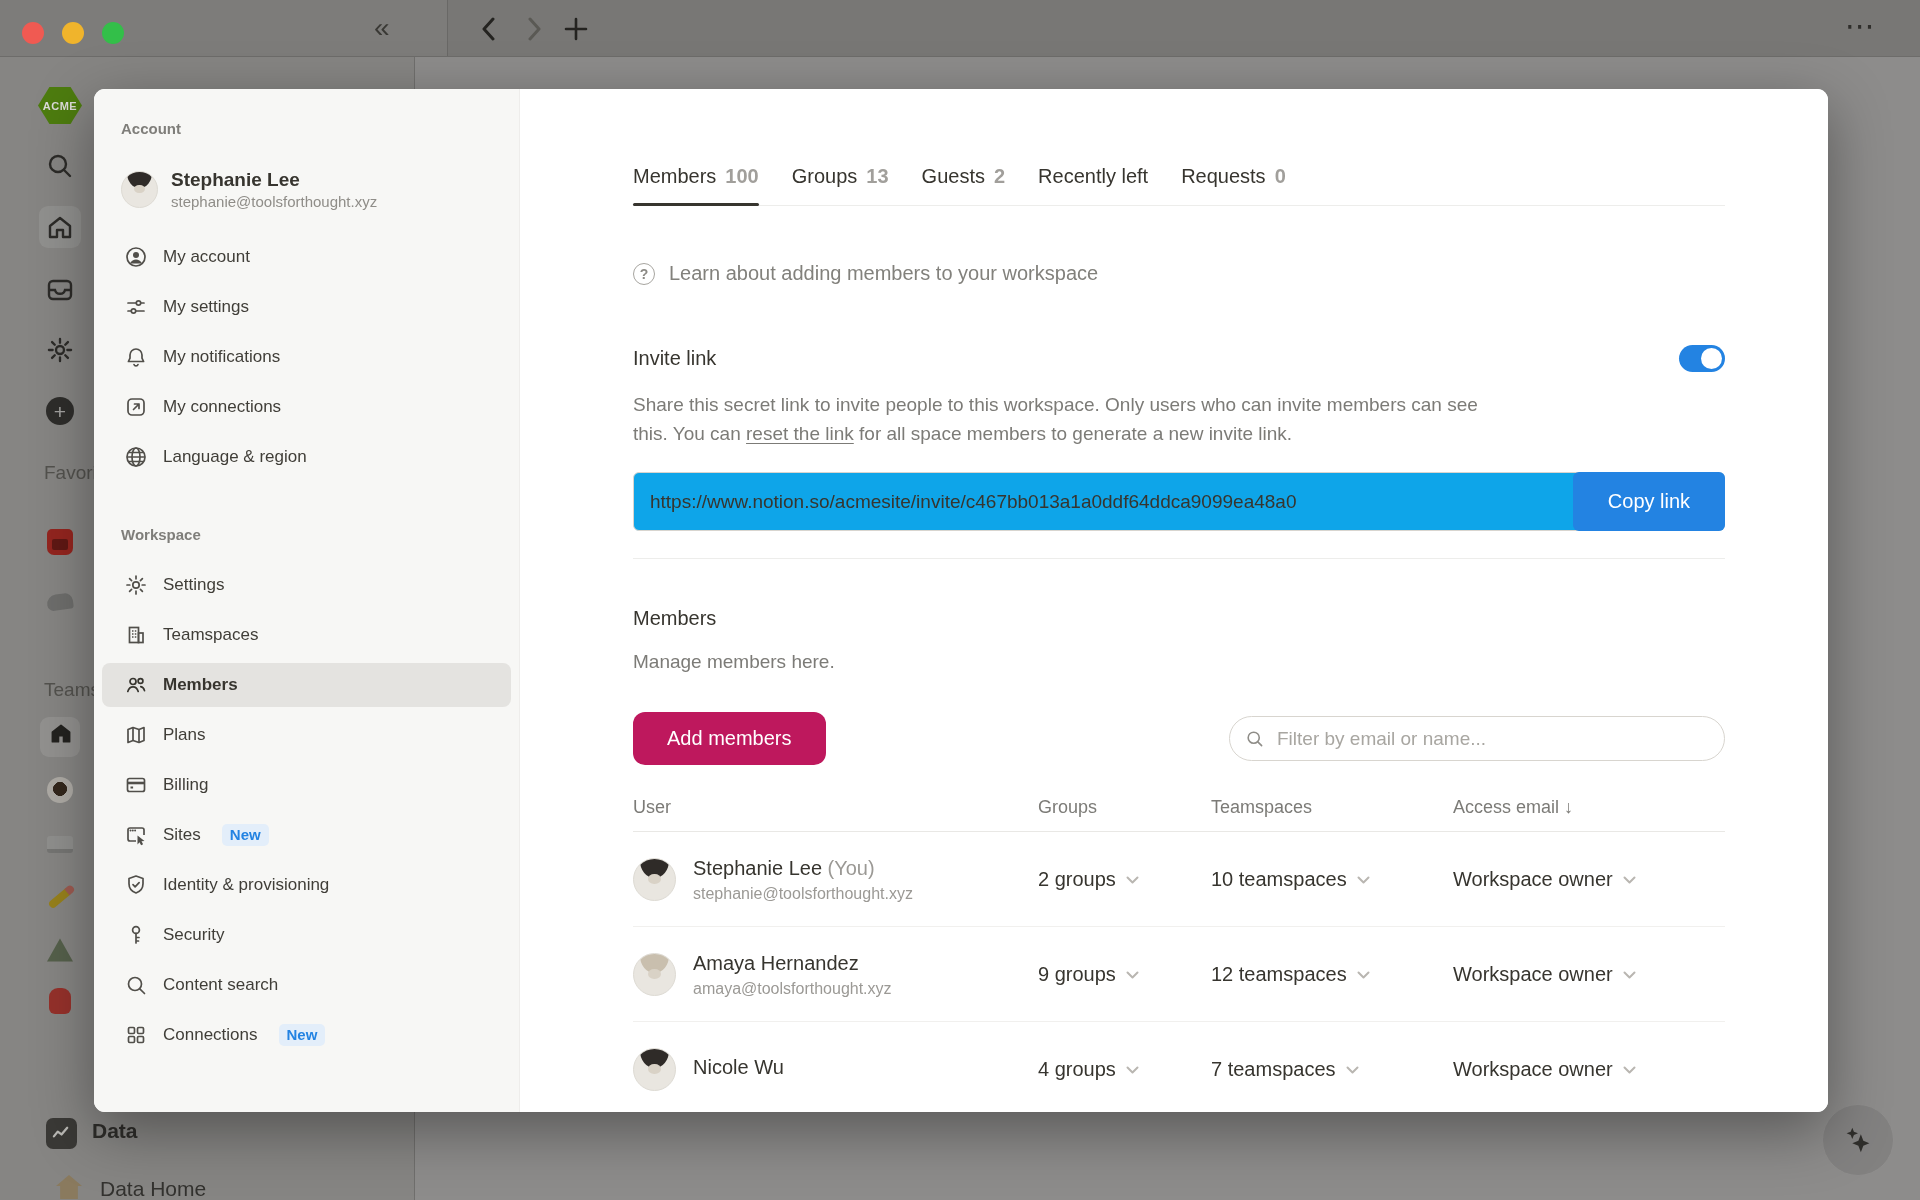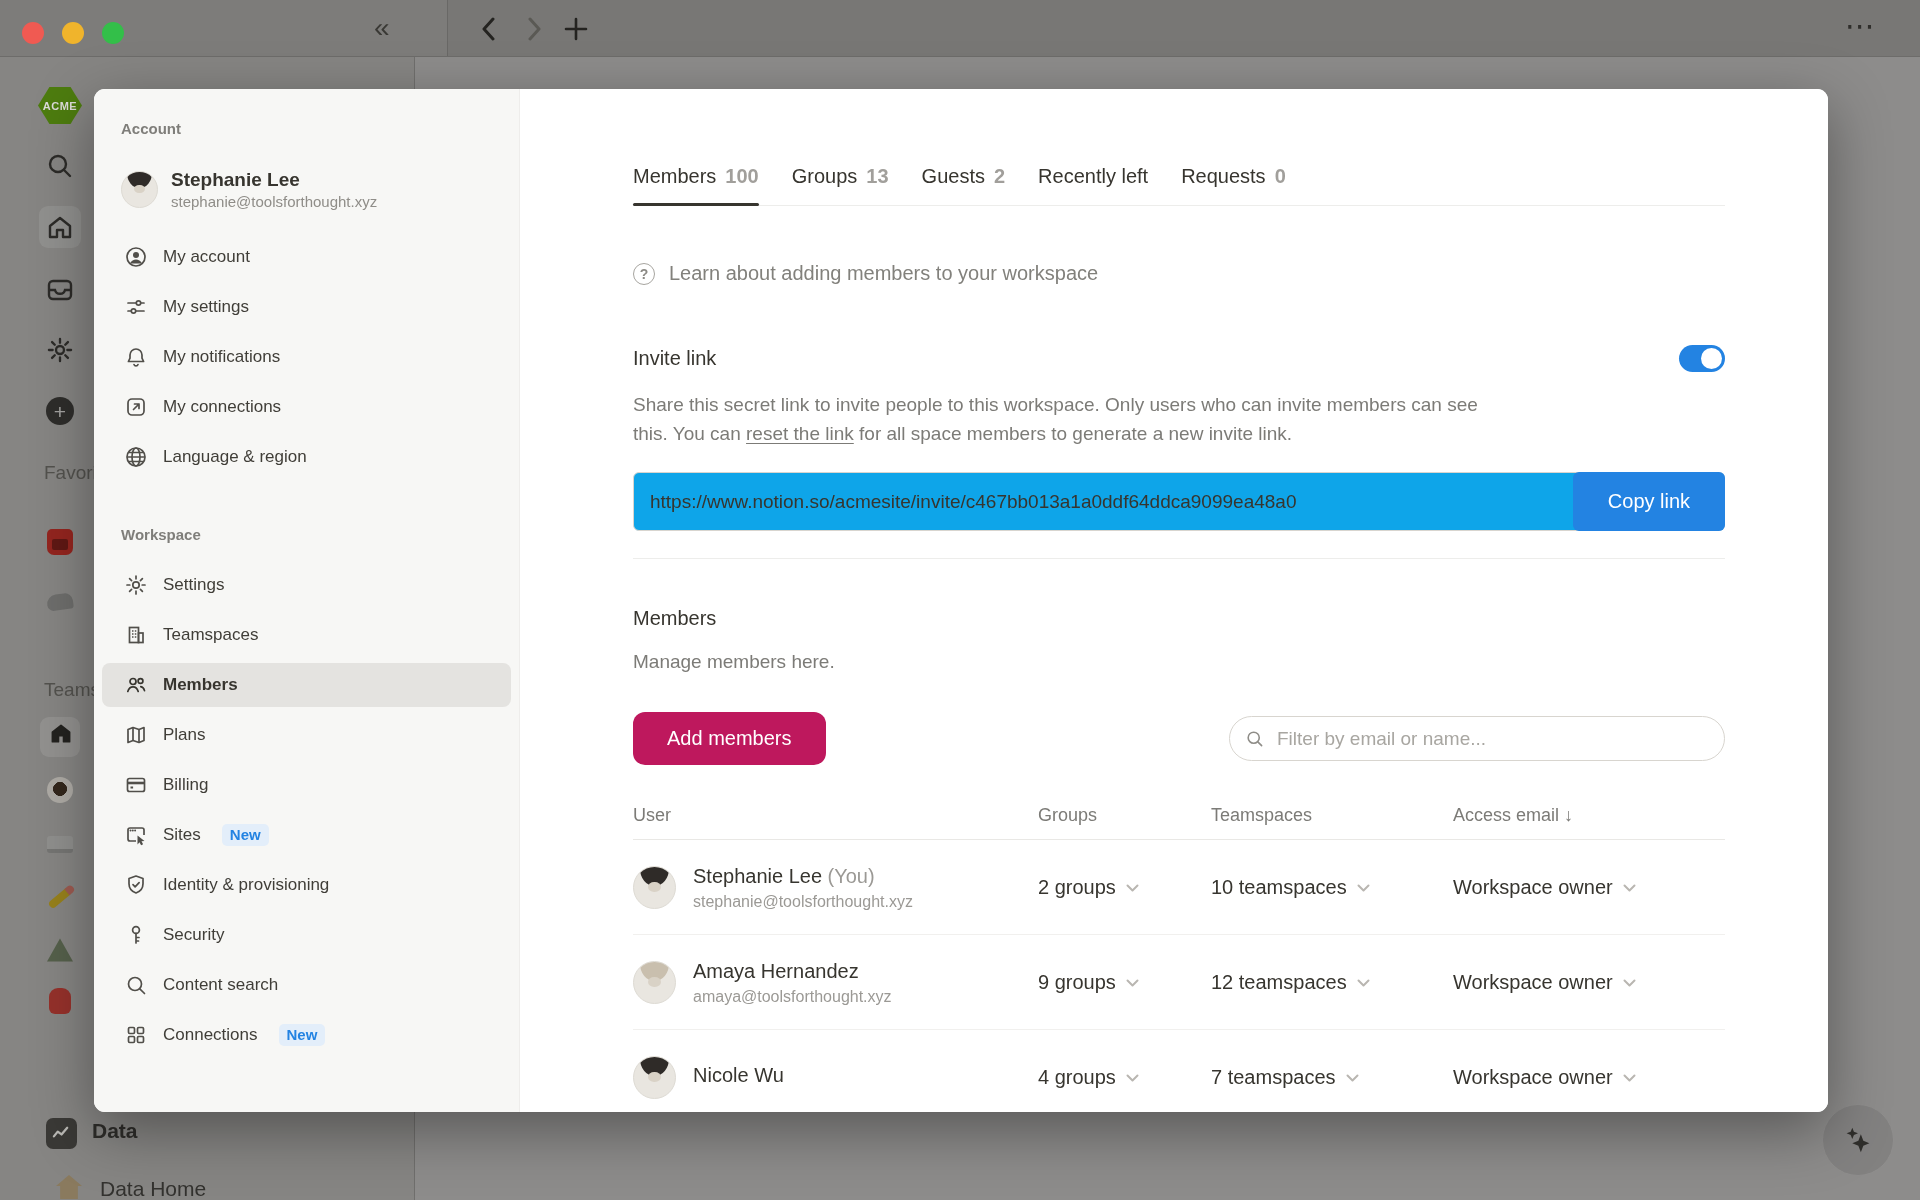--- a/index.html
+++ b/index.html
@@ -85,21 +85,21 @@
     font-size:20px;font-weight:500;font-family:inherit;cursor:pointer;}
   .hr{margin-top:27px;border-top:1px solid #ededeb;}
   .members-title{margin-top:45px;}
   .members-sub{margin-top:18px;font-size:19px;color:#7c7b77;line-height:24px;}
   .actions{margin-top:38px;display:flex;justify-content:space-between;align-items:center;}
   .addbtn{height:53px;padding:0 34px;background:#be185d;color:#fff;border:none;border-radius:12px;
     font-size:20px;font-weight:500;font-family:inherit;cursor:pointer;}
   .filter{width:496px;height:45px;border:1px solid #d8d5cf;border-radius:23px;display:flex;align-items:center;gap:11px;padding:0 15px;}
   .filter input{border:none;outline:none;flex:1;font-size:19px;color:#a21caf;background:transparent;font-family:inherit;}
   ::placeholder{color:#a8a6a1;opacity:1;}
-  .table{margin-top:40px;}
+  .table{margin-top:32px;}
   .thead{display:grid;grid-template-columns:405px 173px 242px 1fr;font-size:18px;color:#7c7b77;
     padding-bottom:13px;border-bottom:1px solid #e9e8e5;align-items:end;}
   .trow{display:grid;grid-template-columns:405px 173px 242px 1fr;align-items:center;height:95px;border-bottom:1px solid #f1f0ee;}
   .ucell{display:flex;align-items:center;gap:17px;}
   .av2{width:43px;height:43px;}
   .uname{font-size:20px;color:#37352f;line-height:25px;}
   .uname .you{color:#9b9995;}
   .uemail{font-size:16px;color:#9b9995;margin-top:3px;line-height:19px;}
   .dcell{display:flex;align-items:center;gap:10px;font-size:20px;color:#37352f;cursor:pointer;}
   .chev{display:flex;margin-top:3px;}

